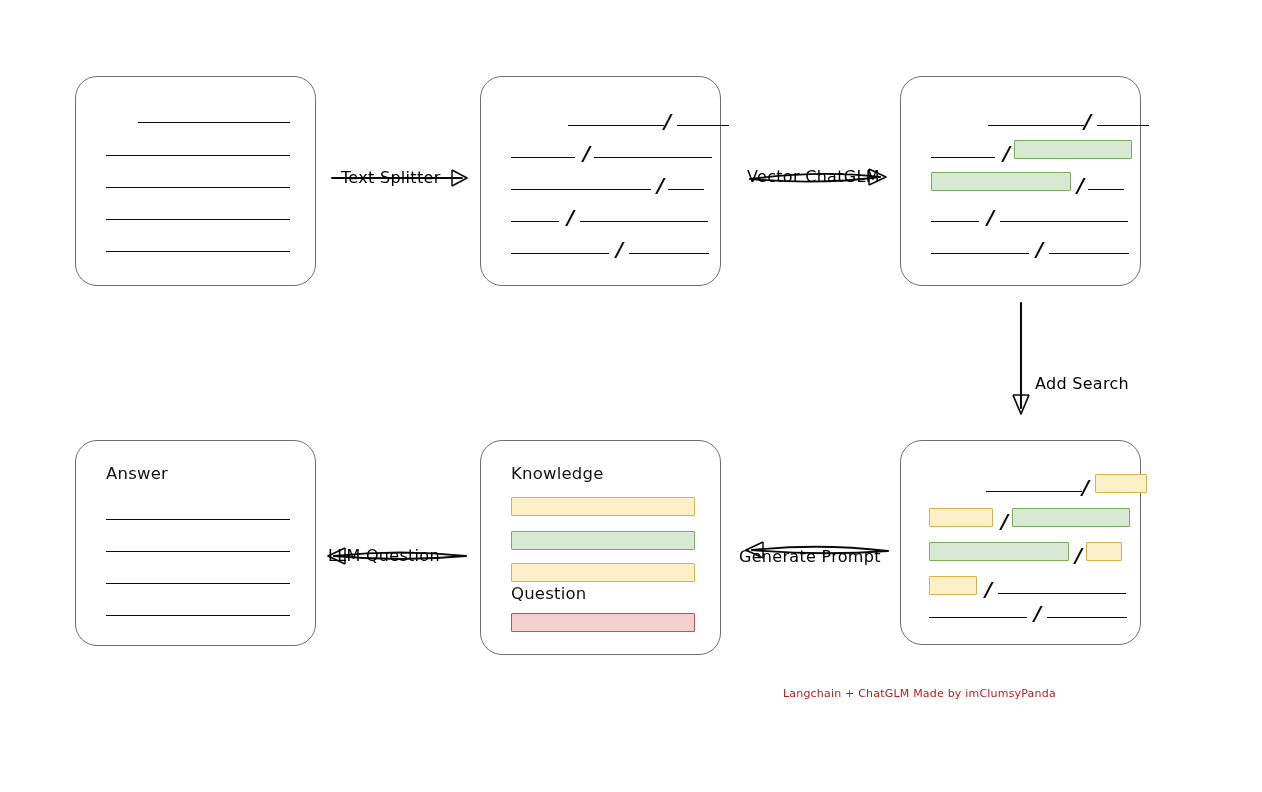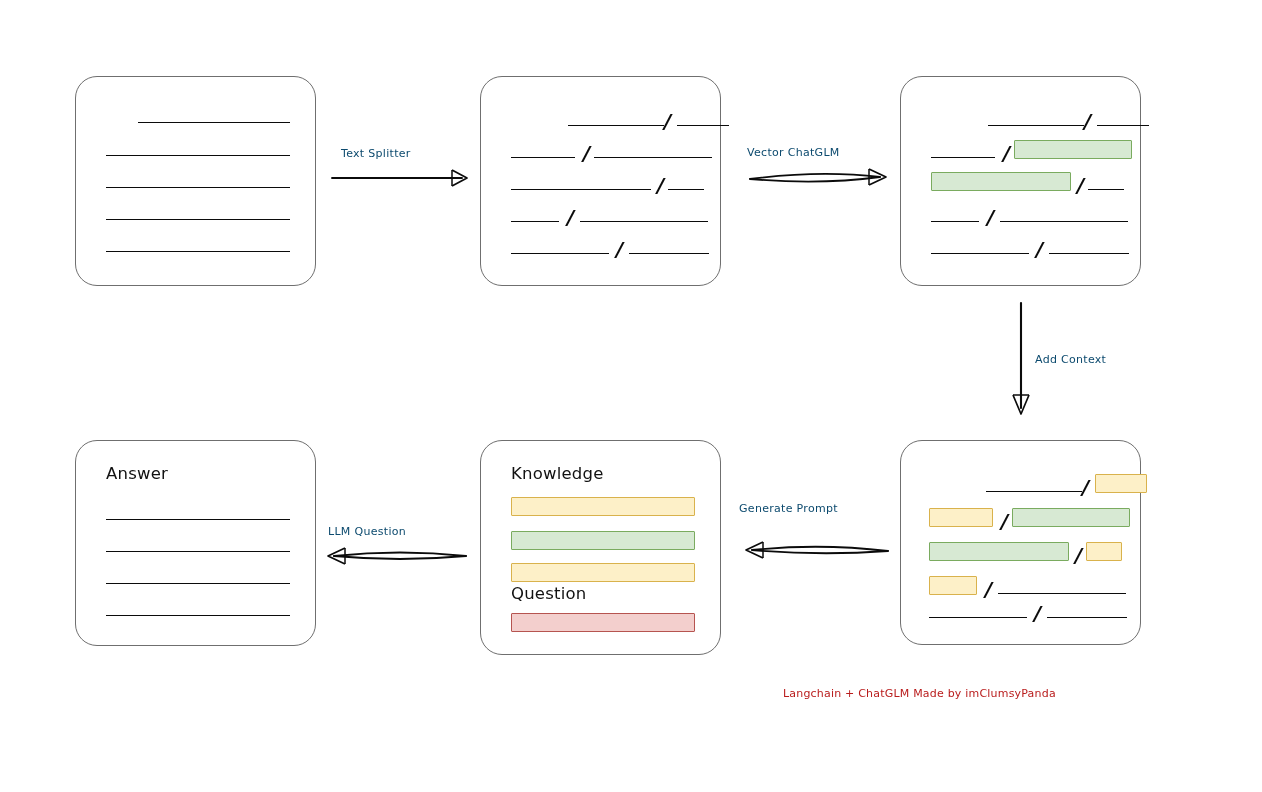--- a/index.html
+++ b/index.html
@@ -30,24 +30,25 @@
   }
   .node-label {
     position: absolute;
     font-size: 16.5px;
     letter-spacing: 0.2px;
     color: #111111;
     white-space: nowrap;
   }
   .edge-label {
     position: absolute;
-    font-size: 11px;
+    font-size: 16px;
     letter-spacing: 0.3px;
-    color: #0c4a6e;
+    color: #000000;
     white-space: nowrap;
+    margin-top: 21px;
   }
   .footer {
     position: absolute;
     font-size: 11px;
     letter-spacing: 0.2px;
     color: #b91c1c;
     white-space: nowrap;
   }
   .row {
     position: absolute;
@@ -136,22 +137,22 @@
     <g>
       <path d="M466,556 Q400,549 334,556" stroke="#0b0b0b" stroke-width="1.8" fill="none" stroke-linecap="round"></path>
       <path d="M466,556 Q400,562 334,556" stroke="#0b0b0b" stroke-width="1.8" fill="none" stroke-linecap="round"></path>
       <path d="M345,548 L328,556 L345,564" stroke="#0b0b0b" stroke-width="1.7" fill="none" stroke-linejoin="round"></path>
       <path d="M345,548 L345,564" stroke="#0b0b0b" stroke-width="1.5" fill="none"></path>
     </g>
   </svg>
 
   <div class="edge-label" style="left:341px; top:147px;">Text Splitter</div>
   <div class="edge-label" style="left:747px; top:146px;">Vector ChatGLM</div>
-  <div class="edge-label" style="left:1035px; top:353px;">Add Context</div>
-  <div class="edge-label" style="left:739px; top:502px;">Generate Prompt</div>
+  <div class="edge-label" style="left:1035px; top:353px;">Add Search</div>
+  <div class="edge-label" style="left:739px; top:526px;">Generate Prompt</div>
   <div class="edge-label" style="left:328px; top:525px;">LLM Question</div>
 
   <div class="node" style="left:75px; top:76px; width:241px; height:210px;">
     <div class="plain-line" style="left:62px;  top:45px;  width:152px;"></div>
     <div class="plain-line" style="left:30px;  top:78px;  width:184px;"></div>
     <div class="plain-line" style="left:30px;  top:110px; width:184px;"></div>
     <div class="plain-line" style="left:30px;  top:142px; width:184px;"></div>
     <div class="plain-line" style="left:30px;  top:174px; width:184px;"></div>
   </div>
 

